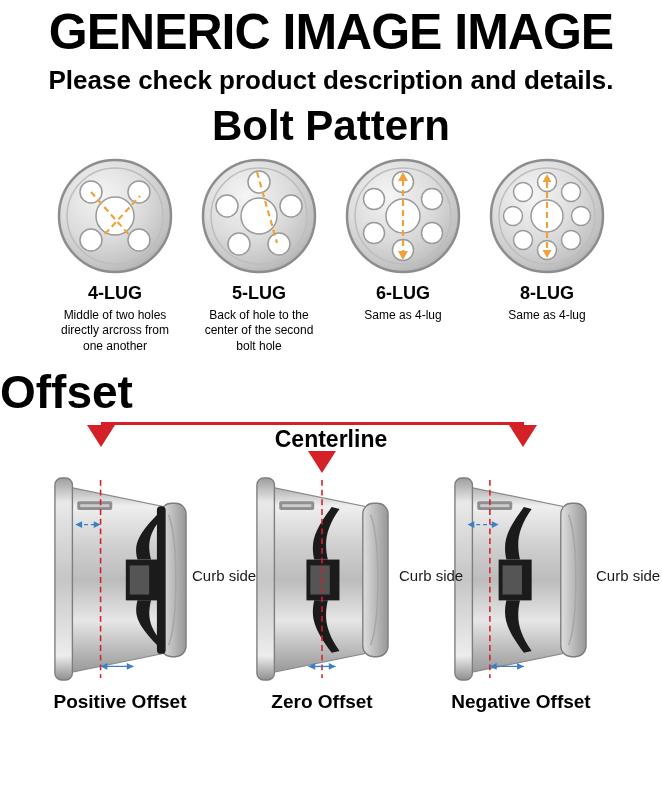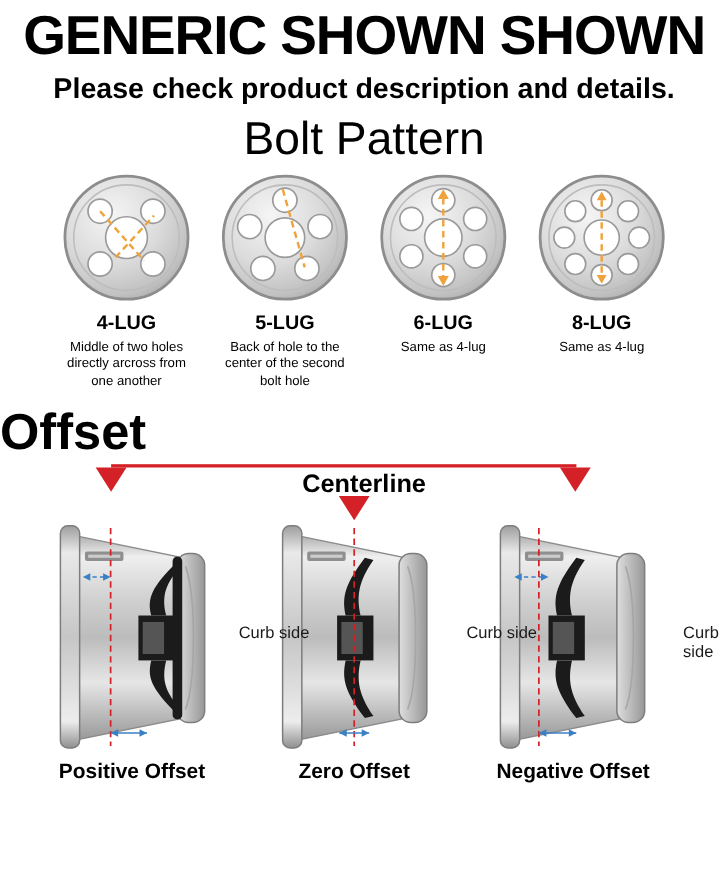--- a/index.html
+++ b/index.html
@@ -2,56 +2,56 @@
 <html><head>
 <meta charset="utf-8">
 <style>
   html,body{margin:0;padding:0;background:#fff;}
   body{width:662px;height:800px;overflow:hidden;font-family:"Liberation Sans",sans-serif;color:#000;}
   .page{position:relative;width:662px;height:800px;background:#fff;}
 
   .title{margin:6px 0 0;text-align:center;font-size:50px;font-weight:800;letter-spacing:-1px;line-height:1.05;}
   .subtitle{margin:3px 0 0;text-align:center;font-size:31px;font-weight:400;color:#3d3d3d;line-height:1.15;}
   .note{margin:7px 0 0;text-align:center;font-size:26px;font-weight:700;line-height:1.15;}
-  .section-title{margin:8px 0 0;text-align:center;font-size:42px;font-weight:400;line-height:1.1;}
+  .section-title{margin:8px 0 0;text-align:center;font-size:42px;font-weight:700;line-height:1.1;}
 
   .lug-row{display:flex;justify-content:center;gap:14px;margin-top:6px;}
   .lug-col{width:130px;text-align:center;}
   .lug-svg{width:120px;height:120px;display:block;margin:0 auto;}
   .lug-label{margin-top:7px;font-size:18px;font-weight:700;}
   .lug-desc{margin:4px auto 0;width:114px;font-size:12px;line-height:1.3;}
 
   .offset-title{margin:14px 0 0;font-size:46px;font-weight:800;line-height:1.05;}
 
   .offset-diagram{position:relative;width:662px;height:300px;margin-top:0;}
   .red-line{position:absolute;left:101px;top:5px;width:423px;height:3px;background:#d42127;}
   .tri{position:absolute;width:0;height:0;border-left:14px solid transparent;border-right:14px solid transparent;border-top:22px solid #d42127;}
   .tri-1{left:87px;top:8px;}
   .tri-2{left:308px;top:34px;}
   .tri-3{left:509px;top:8px;}
   .centerline-label{position:absolute;left:0;width:662px;top:9px;text-align:center;font-size:23px;font-weight:600;}
   .xsec{position:absolute;top:56px;width:136px;height:212px;}
   .xsec-1{left:52px;}
   .xsec-2{left:254px;}
   .xsec-3{left:452px;}
-  .curb{position:absolute;top:150px;font-size:15px;color:#1a1a1a;margin-left:25px;}
+  .curb{position:absolute;top:150px;font-size:15px;color:#1a1a1a;}
   .curb-1{left:192px;}
   .curb-2{left:399px;}
   .curb-3{left:596px;}
   .offset-label{position:absolute;top:274px;transform:translateX(-50%);font-size:19px;font-weight:700;white-space:nowrap;}
   .ol-1{left:120px;}
   .ol-2{left:322px;}
   .ol-3{left:521px;}
 </style>
 </head>
 <body>
 
 <div class="page">
 
-  <div class="title">GENERIC SHOWN SHOWN</div>
+  <div class="title">GENERIC IMAGE IMAGE</div>
   <div class="note">Please check product description and details.</div>
 
   <div class="section-title">Bolt Pattern</div>
 
   <div class="lug-row">
 
     <div class="lug-col">
       <svg class="lug-svg" viewBox="0 0 120 120">
         <defs>
           <radialGradient id="wg1" cx="38%" cy="32%" r="78%">

